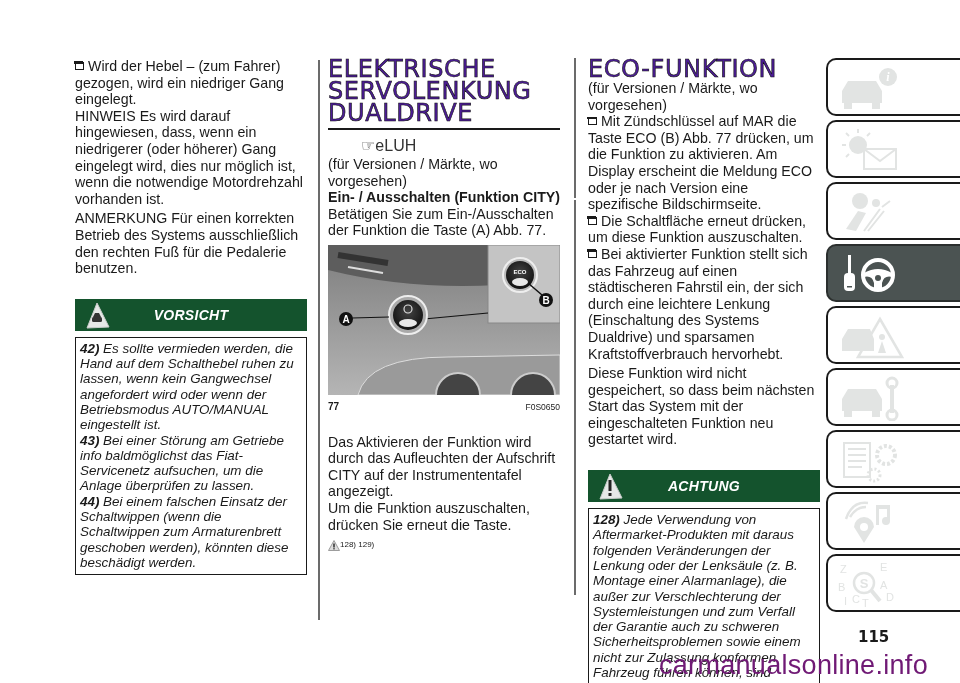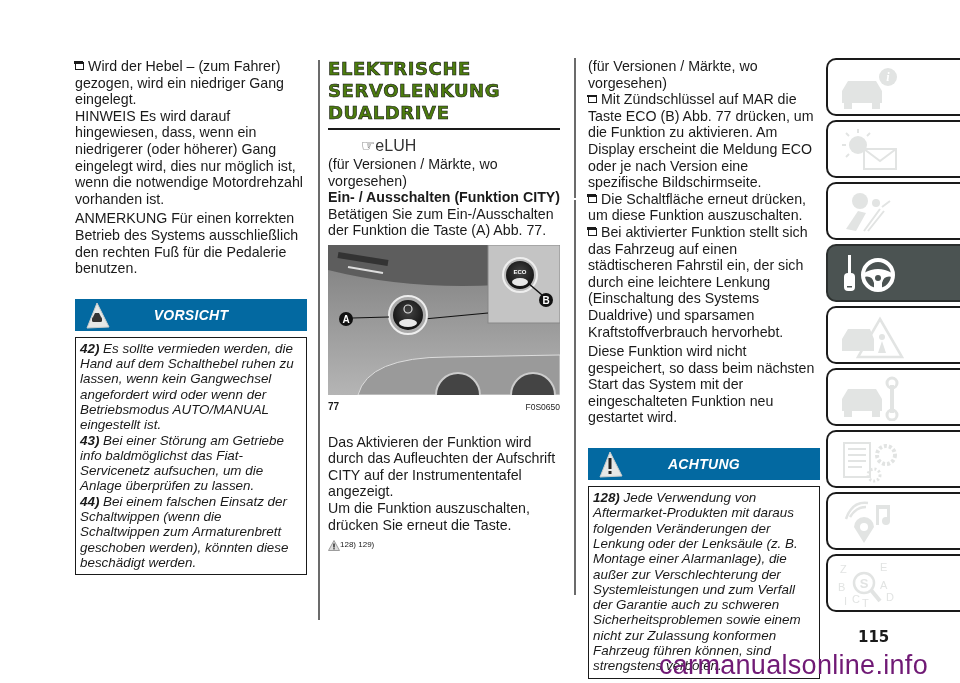--- a/index.html
+++ b/index.html
@@ -13,26 +13,26 @@
   .col3 { left: 588px; top: 58px; width: 232px; }
 
   .vrule { position: absolute; width: 2px; background: #6b6b6b; }
   .vrule.r2 { left: 318px; top: 60px; height: 560px; }
   .vrule.r3 { left: 574px; top: 58px; height: 140px; }
   .vrule.r3b { left: 574px; top: 200px; height: 395px; }
 
   .bullet { display: inline-block; width: 9px; height: 8px; border: 1.6px solid #1a1a1a; margin-right: 4px; vertical-align: 1px; position: relative; }
   .bullet::after { content: ""; position: absolute; left: -1.6px; top: -1.6px; width: 9px; height: 2.4px; background: #1a1a1a; }
 
-  .h-title { font-family: "DejaVu Sans", sans-serif; font-weight: 700; font-size: 18px; line-height: 22px; letter-spacing: 0.6px; color: #4d7c0f; -webkit-text-stroke: 0.6px #111; }
+  .h-title { font-family: "DejaVu Sans", sans-serif; font-weight: 400; font-size: 24px; line-height: 22px; letter-spacing: 0.6px; color: #4c1d95; -webkit-text-stroke: 0.6px #111; }
   .h-rule { height: 2px; background: #1a1a1a; margin-top: 4px; margin-bottom: 6px; }
   .sub-bold { font-weight: bold; }
   .steer-glyph { font-size: 16px; height: 20px; line-height: 20px; color: #333; margin-left: 33px; }
 
-  .warn-band { position: relative; height: 32px; background: #0369a1; margin-top: 20px; }
+  .warn-band { position: relative; height: 32px; background: #14532d; margin-top: 20px; }
   .warn-band .label { position: absolute; left: 0; right: 0; top: 8px; text-align: center; font-style: italic; font-weight: bold; color: #ffffff; font-size: 14px; letter-spacing: 0.3px; }
   .warn-tri { position: absolute; left: 8px; top: 2px; width: 28px; height: 28px; }
   .warn-box { border: 1.5px solid #1a1a1a; padding: 3px 4px 4px 4px; margin-top: 6px; font-style: italic; font-size: 13.4px; line-height: 15.3px; }
   .warn-box b { font-style: italic; margin-top: 21px; }
 
   .figure { position: relative; margin-top: 6px; width: 232px; height: 150px; background: #8e8e8e; overflow: hidden; }
   .fig-caption { display: flex; justify-content: space-between; font-size: 10px; margin-top: 4px; }
   .fig-caption .num { font-weight: bold; }
   .fig-caption .code { font-size: 8.5px; color: #222; }
 
@@ -133,20 +133,21 @@
     <svg width="12" height="11" viewBox="0 0 12 11">
       <path d="M6 0.5 L11.5 10.5 L0.5 10.5 Z" fill="#ddd" stroke="#888" stroke-width="0.8"></path>
       <rect x="5.3" y="3.5" width="1.4" height="4" fill="#222"></rect>
       <rect x="5.3" y="8.2" width="1.4" height="1.2" fill="#222"></rect>
     </svg>
     <span>128) 129)</span>
   </div>
 </div>
 
 <div class="col col3">
+  <div class="h-title">ECO-FUNKTION</div>
   <p>(für Versionen / Märkte, wo vorgesehen)</p>
   <p><span class="bullet"></span><span>Mit Zündschlüssel auf MAR die Taste ECO (B) Abb. 77 drücken, um die Funktion zu aktivieren. Am Display erscheint die Meldung ECO oder je nach Version eine spezifische Bildschirmseite.</span></p>
   <p><span class="bullet"></span><span>Die Schaltfläche erneut drücken, um diese Funktion auszuschalten.</span></p>
   <p><span class="bullet"></span><span>Bei aktivierter Funktion stellt sich das Fahrzeug auf einen städtischeren Fahrstil ein, der sich durch eine leichtere Lenkung (Einschaltung des Systems Dualdrive) und sparsamen Kraftstoffverbrauch hervorhebt.</span></p>
   <p style="margin-top:3px">Diese Funktion wird nicht gespeichert, so dass beim nächsten Start das System mit der eingeschalteten Funktion neu gestartet wird.</p>
 
   <div class="warn-band" style="margin-top:22px">
     <svg class="warn-tri" viewBox="0 0 28 28">
       <path d="M14 2 L26 26 L4 27 Z" fill="#e6e8e7" stroke="#c9cccb" stroke-width="1"></path>
       <rect x="12.5" y="8" width="3" height="11" fill="#222"></rect>

